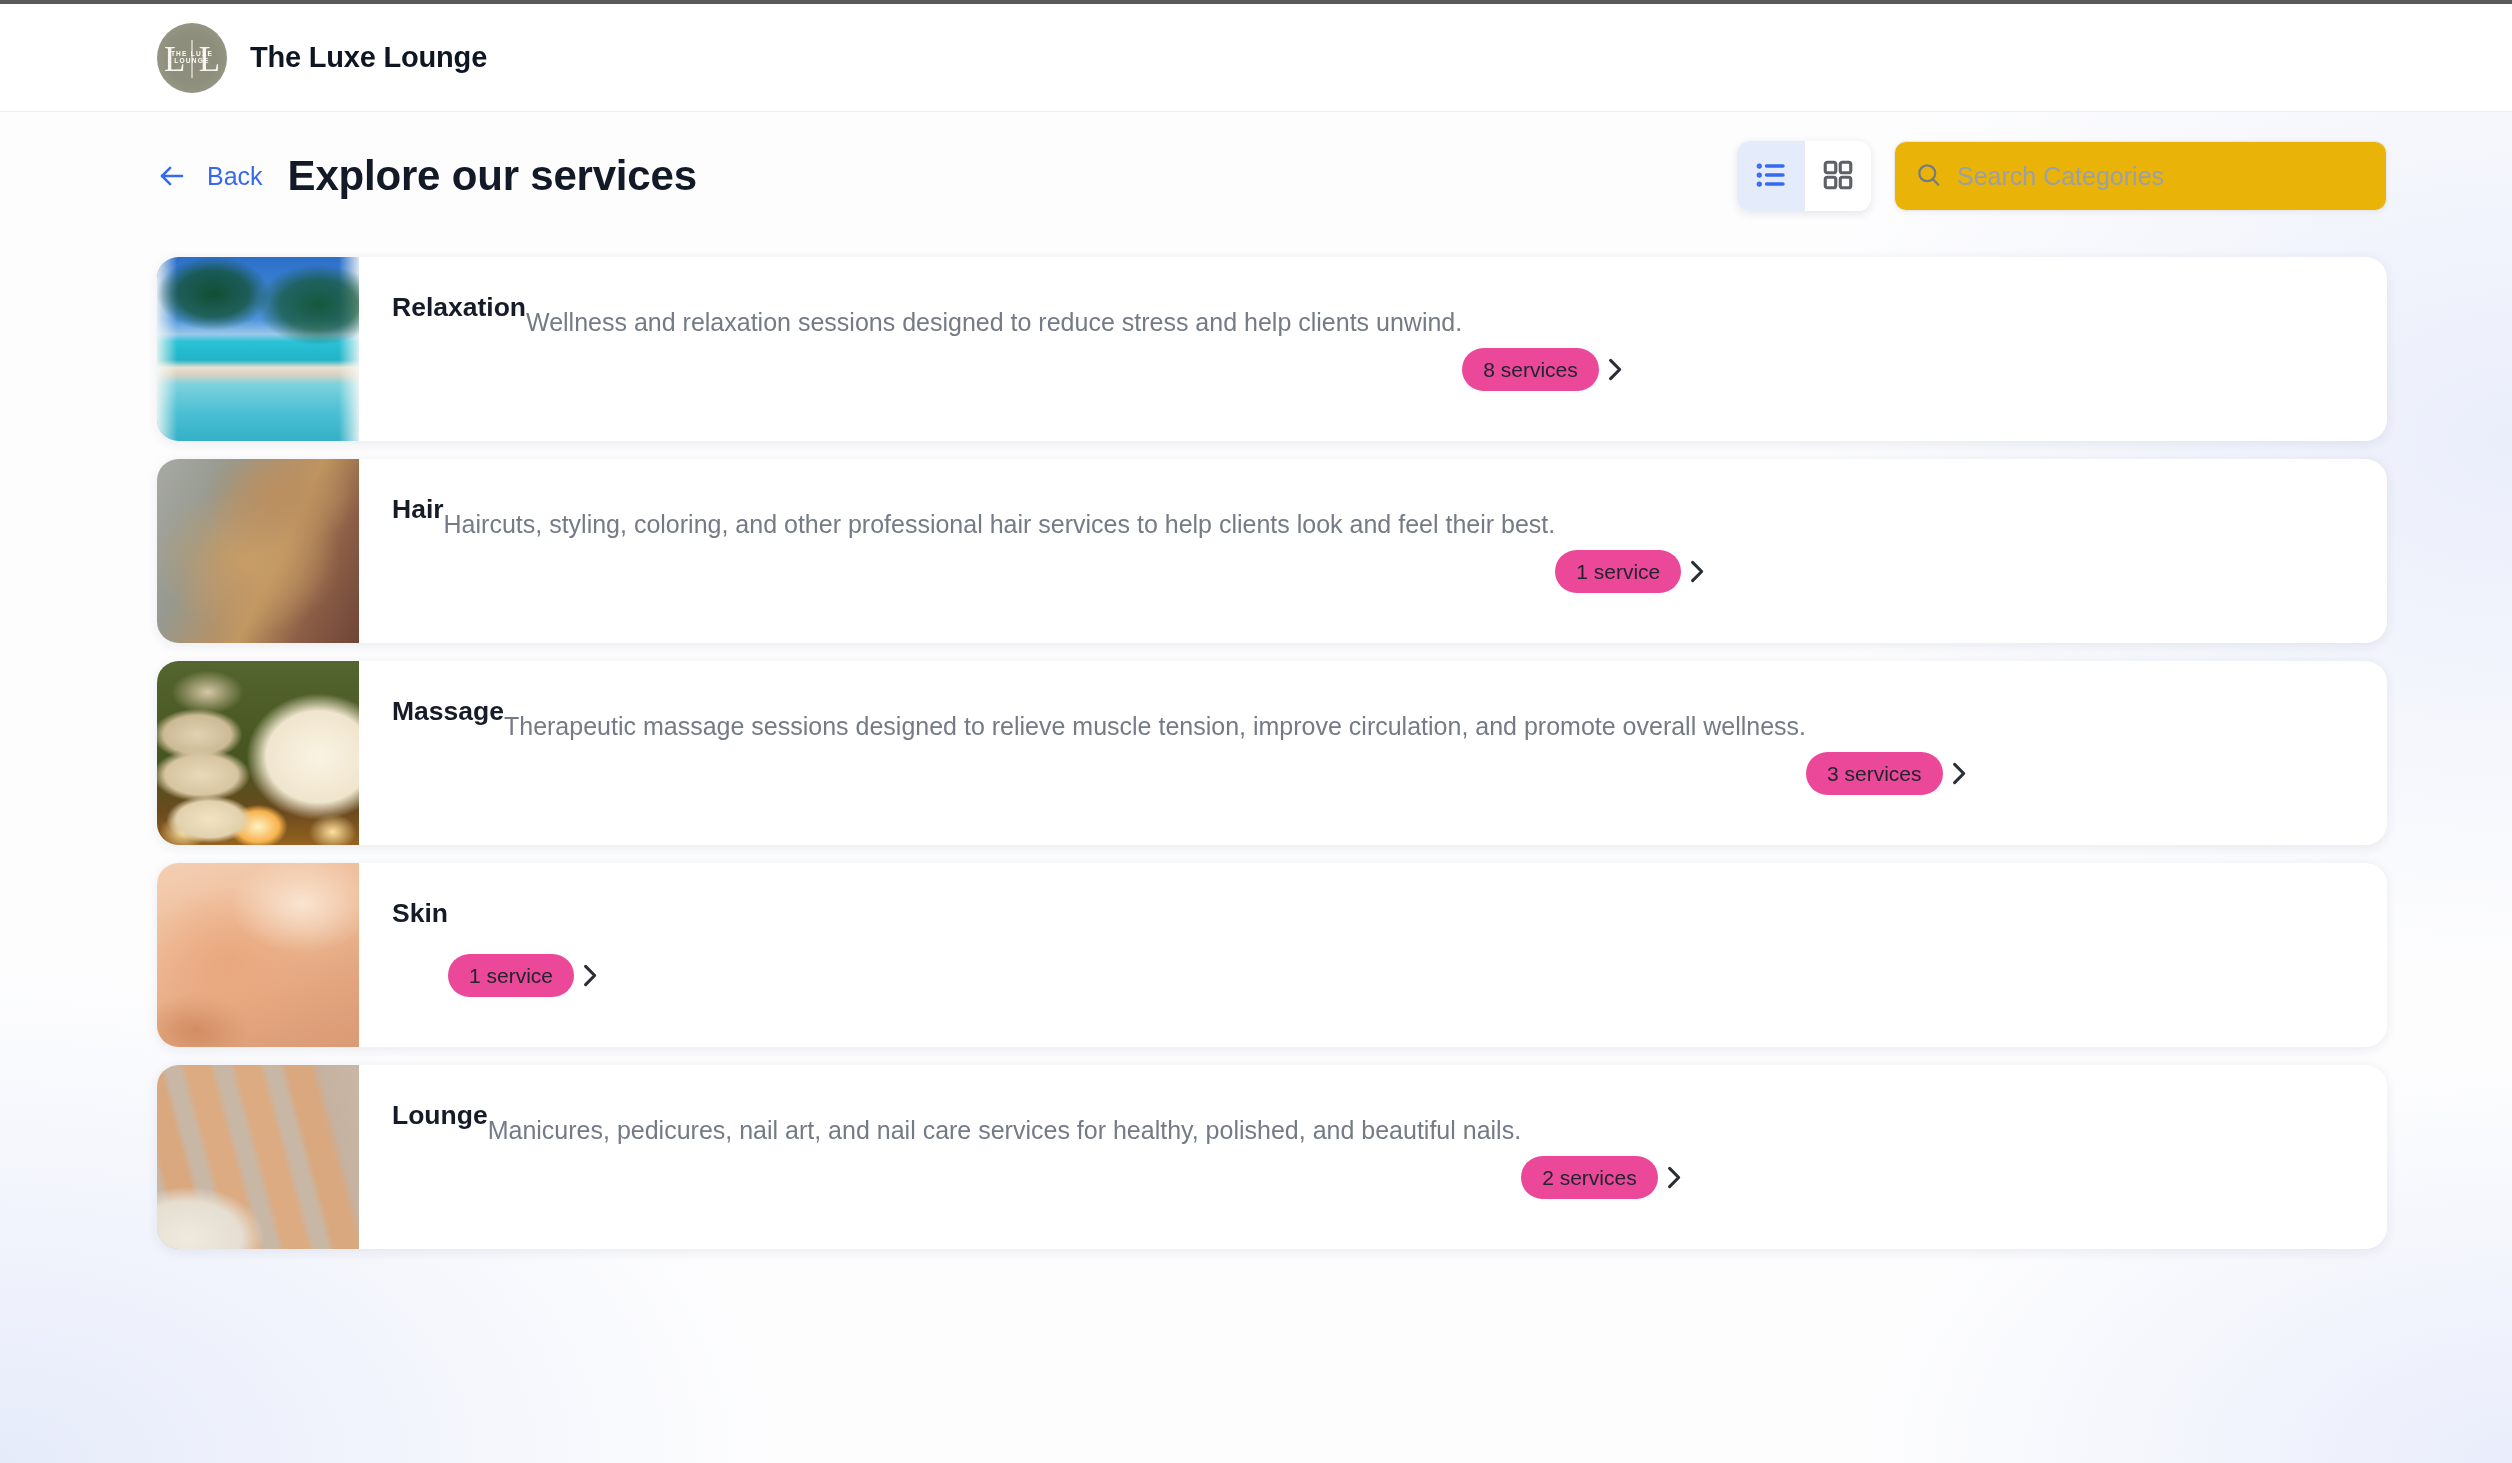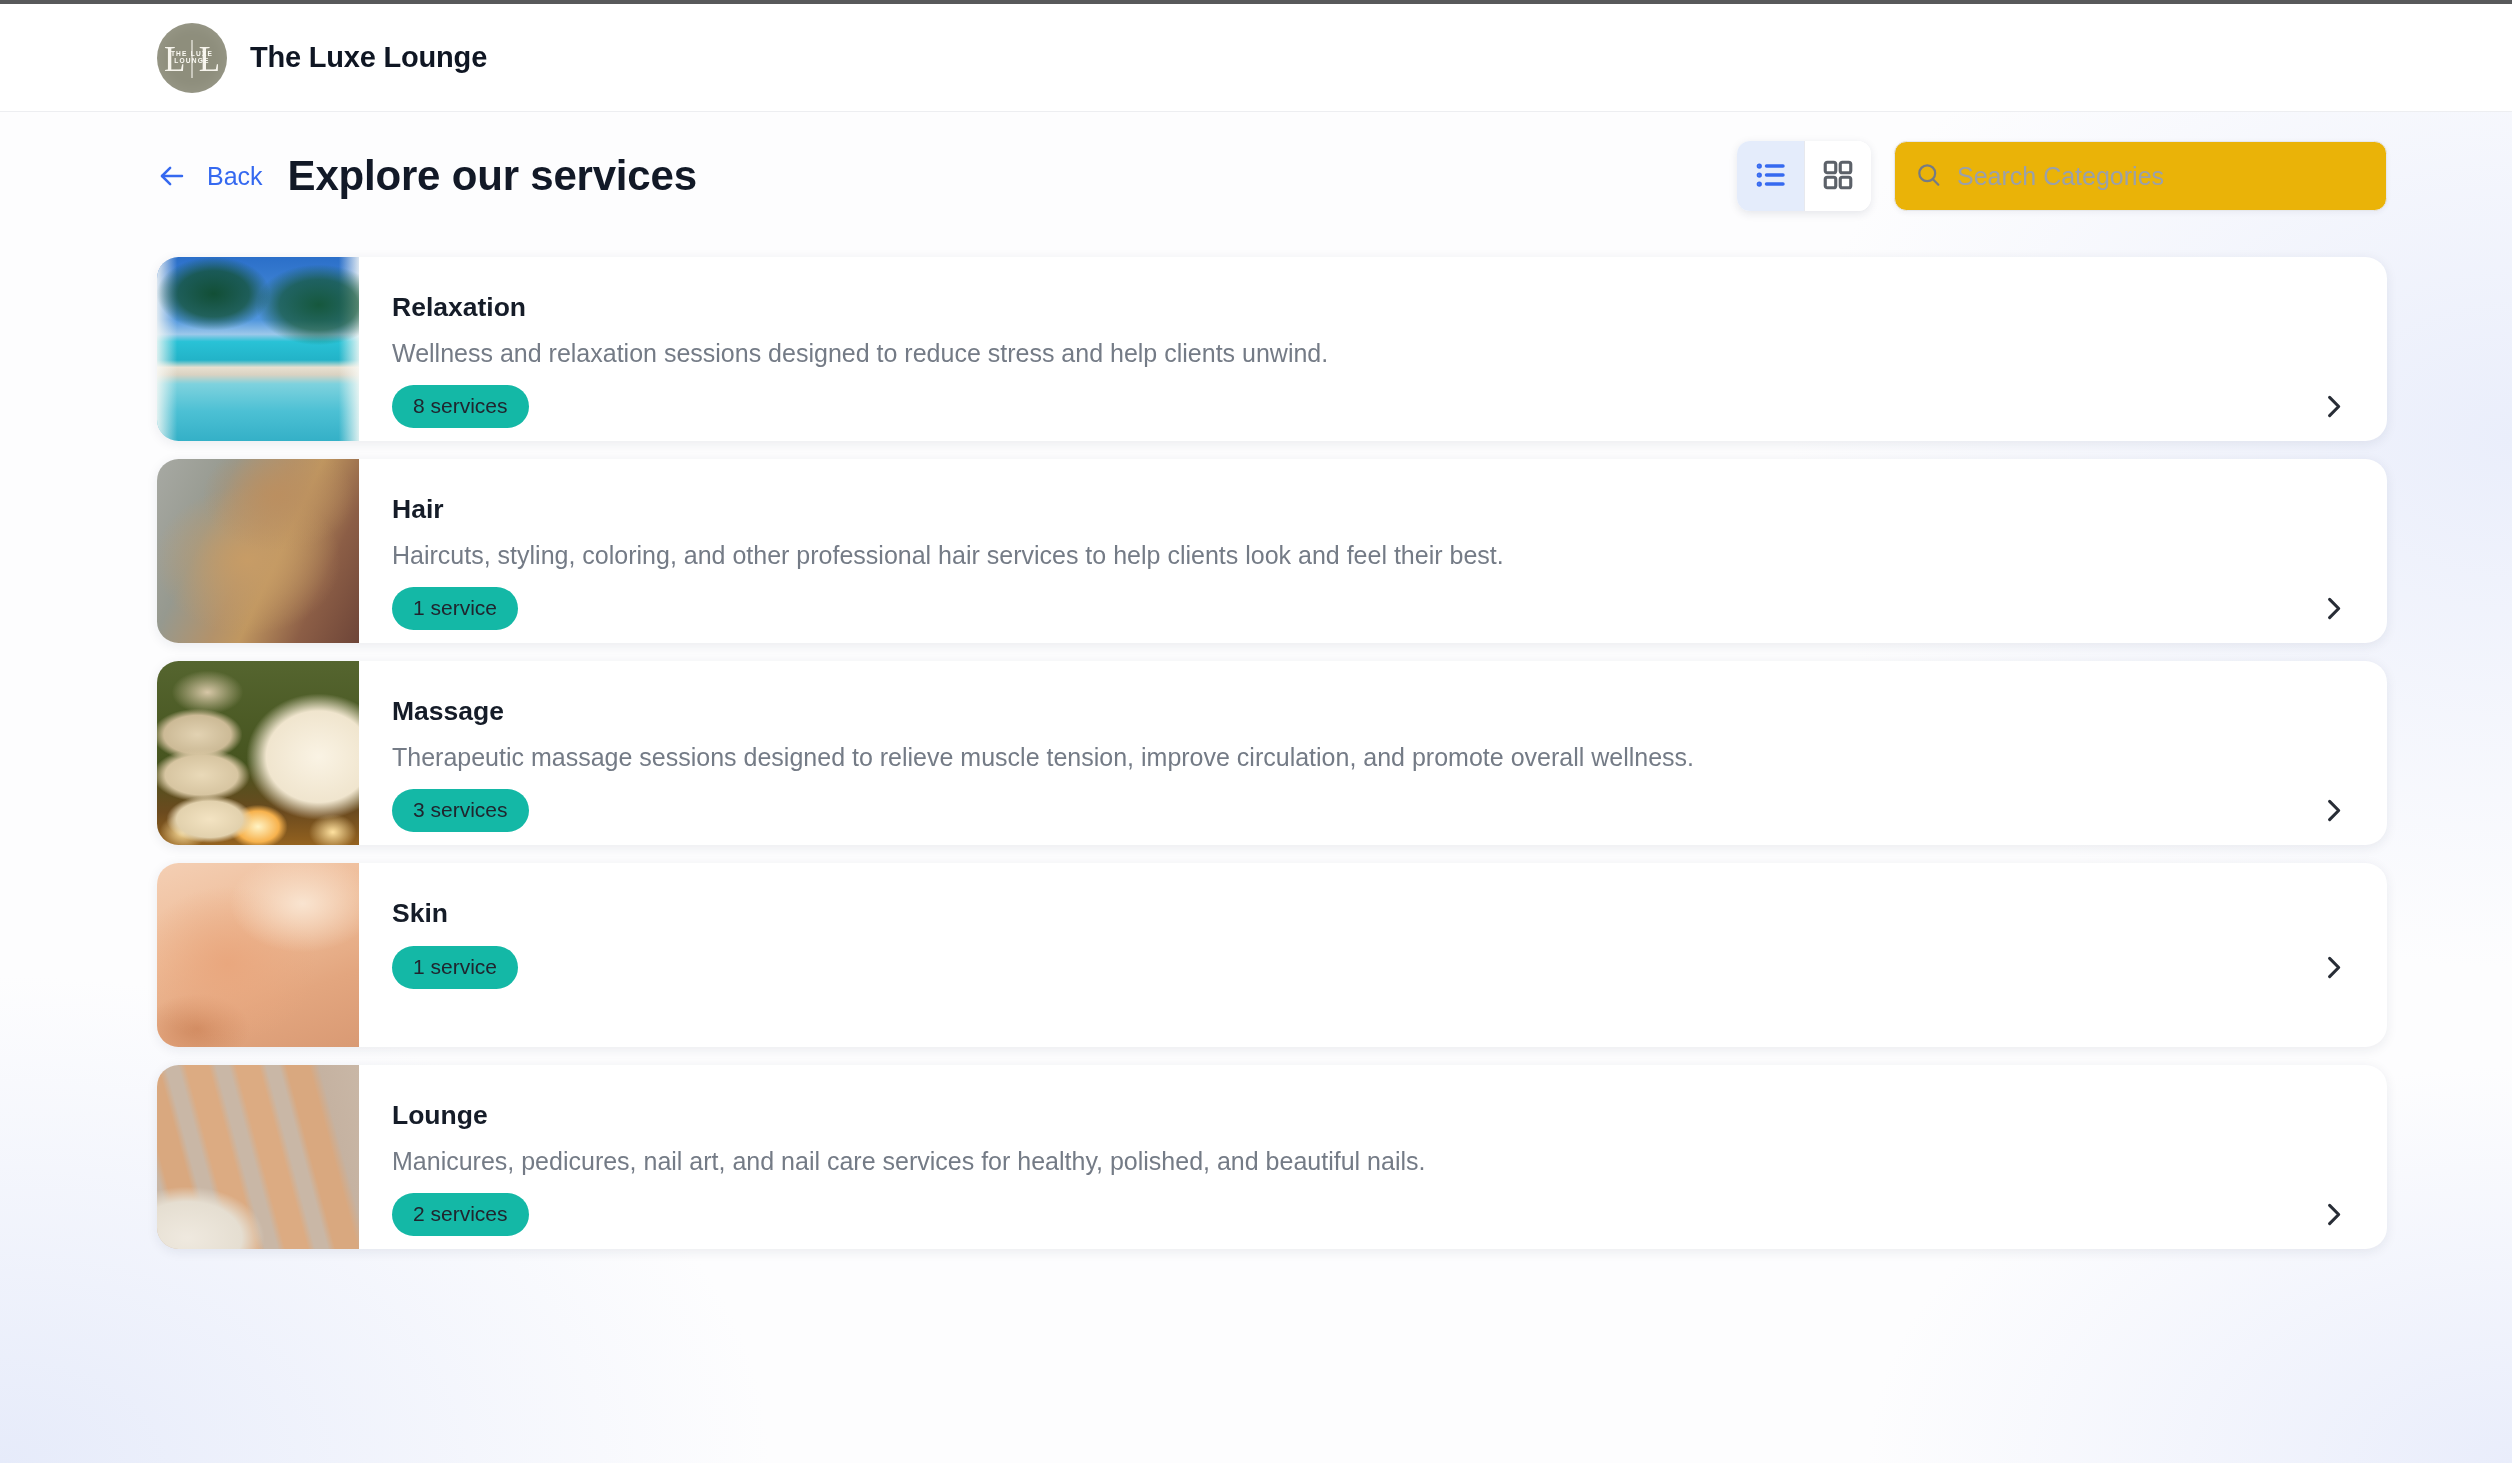--- a/index.html
+++ b/index.html
@@ -63,28 +63,28 @@
   }
   .search-input::placeholder { color:#9aa0ab; }
 
   
   .cards { margin-top:46px; display:flex; flex-direction:column; gap:18px; }
   .card {
     height:184px; background:#ffffff; border-radius:21.5px; display:flex;
     box-shadow:0 2.5px 11.6px rgba(25,35,65,0.08); cursor:pointer; overflow:hidden;
   }
   .thumb { flex:0 0 202px; width:202px; height:100%; position:relative; }
-  .card-content { flex:1; padding:35px 38px 10px 33px; display:flex; flex-direction:column; min-width:0; }
+  .card-content { flex:1; padding:35px 38px 10px 33px; display:flex; flex-direction:row; min-width:0; }
   .card-title { font-size:26.5px; font-weight:600; color:#151c28; line-height:31px; }
   .card-desc { font-size:25px; color:#747b86; line-height:30px; margin-top:15px;
                white-space:nowrap; overflow:hidden; text-overflow:ellipsis; }
   .badge-row { margin-top:16.6px; display:flex; align-items:center; justify-content:space-between; }
   .badge {
     display:inline-flex; align-items:center; height:43px; padding:0 21px; border-radius:21.5px;
-    background:#14b8a6; color:#20252e; font-size:21px; font-weight:500;
+    background:#ec4899; color:#20252e; font-size:21px; font-weight:500;
   }
   .chevron { display:flex; align-items:center; }
 
   
   .thumb-relaxation {
     background:
       radial-gradient(ellipse 79px 51px at 28% 20%, rgba(14,74,40,0.92) 0%, rgba(16,78,42,0.72) 45%, rgba(0,0,0,0) 72%),
       radial-gradient(ellipse 87px 56px at 80% 26%, rgba(16,82,44,0.9) 0%, rgba(18,84,46,0.68) 45%, rgba(0,0,0,0) 72%),
       linear-gradient(90deg, rgba(250,250,246,0.85) 0%, rgba(250,250,246,0) 10%, rgba(250,250,246,0) 90%, rgba(250,250,246,0.85) 100%),
       linear-gradient(180deg, #2b6fc9 0%, #4f95dd 34%, #9cc8ea 42%, #29c2d6 46%, #22b3c8 56%, #e8e0d0 60%, #d9d2c2 64%, #7ed2de 69%, #4cc0d4 84%, #34b0c7 100%);

